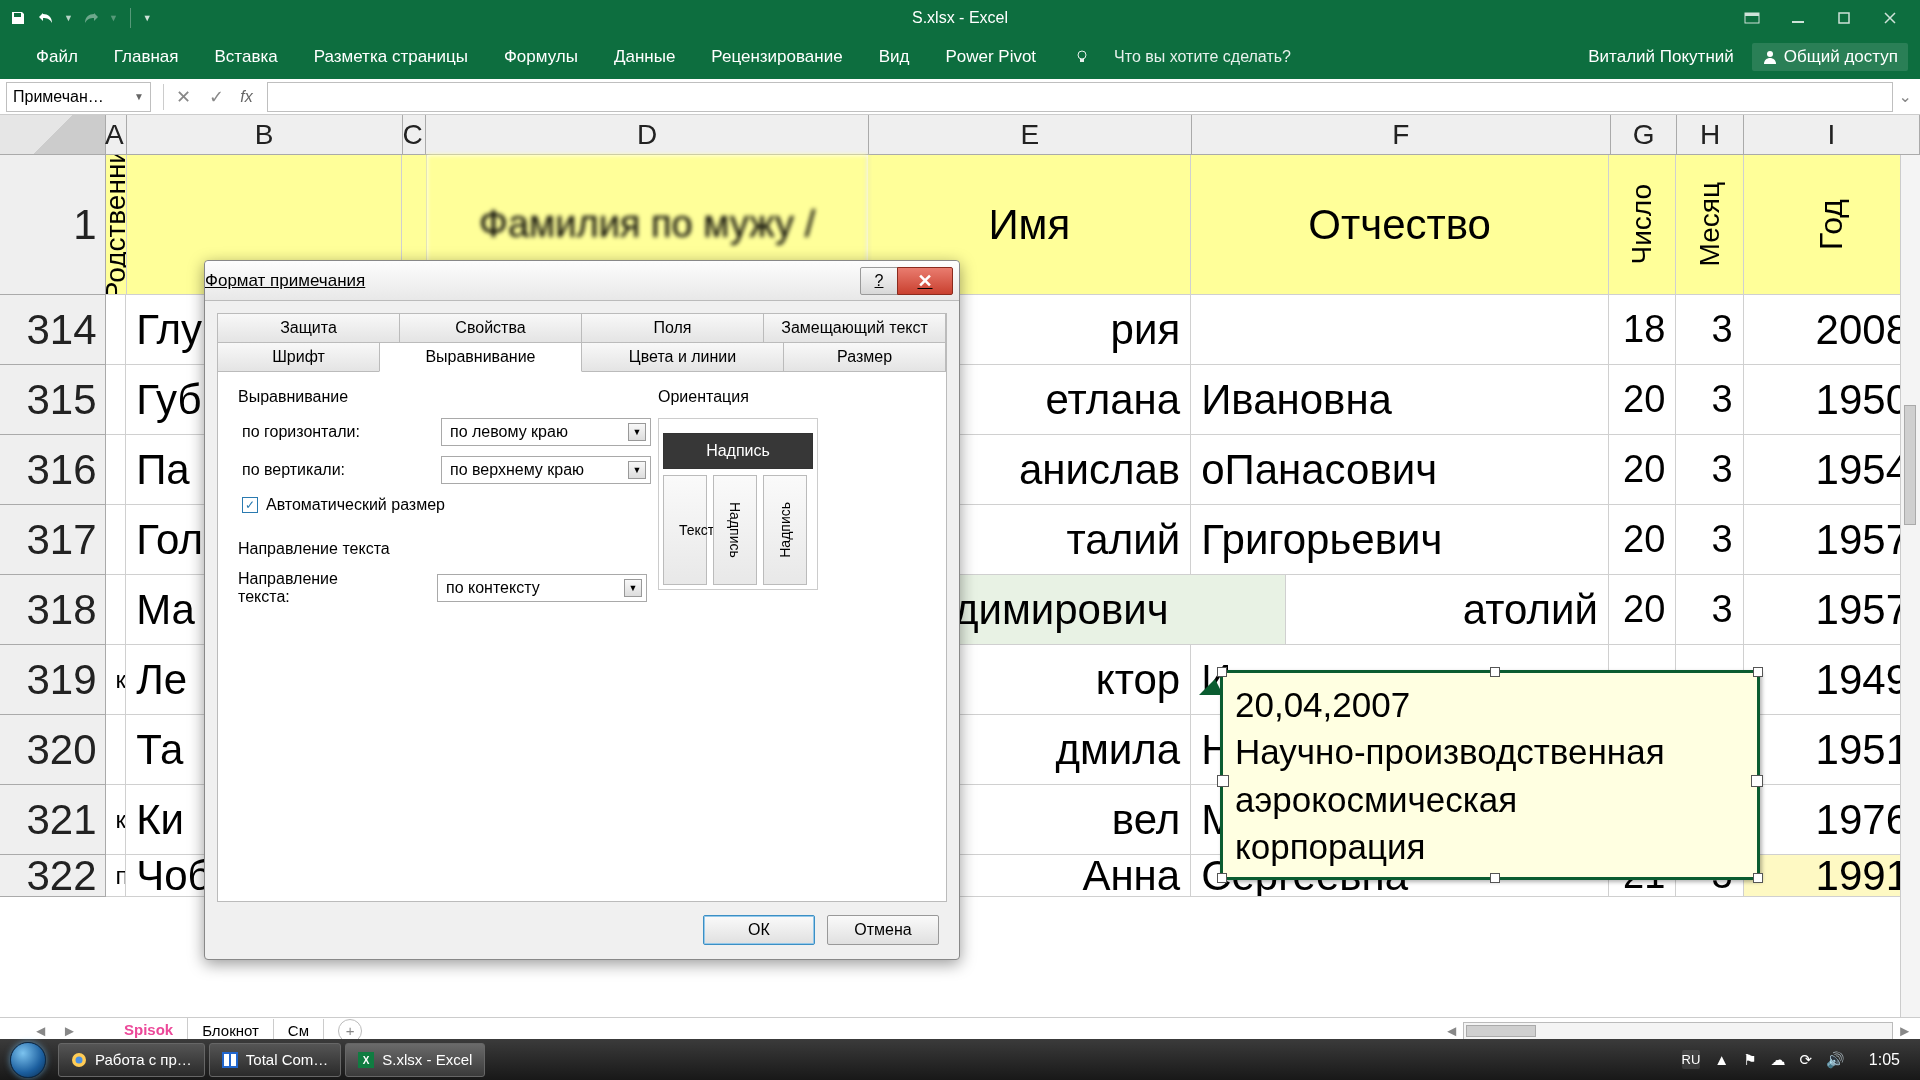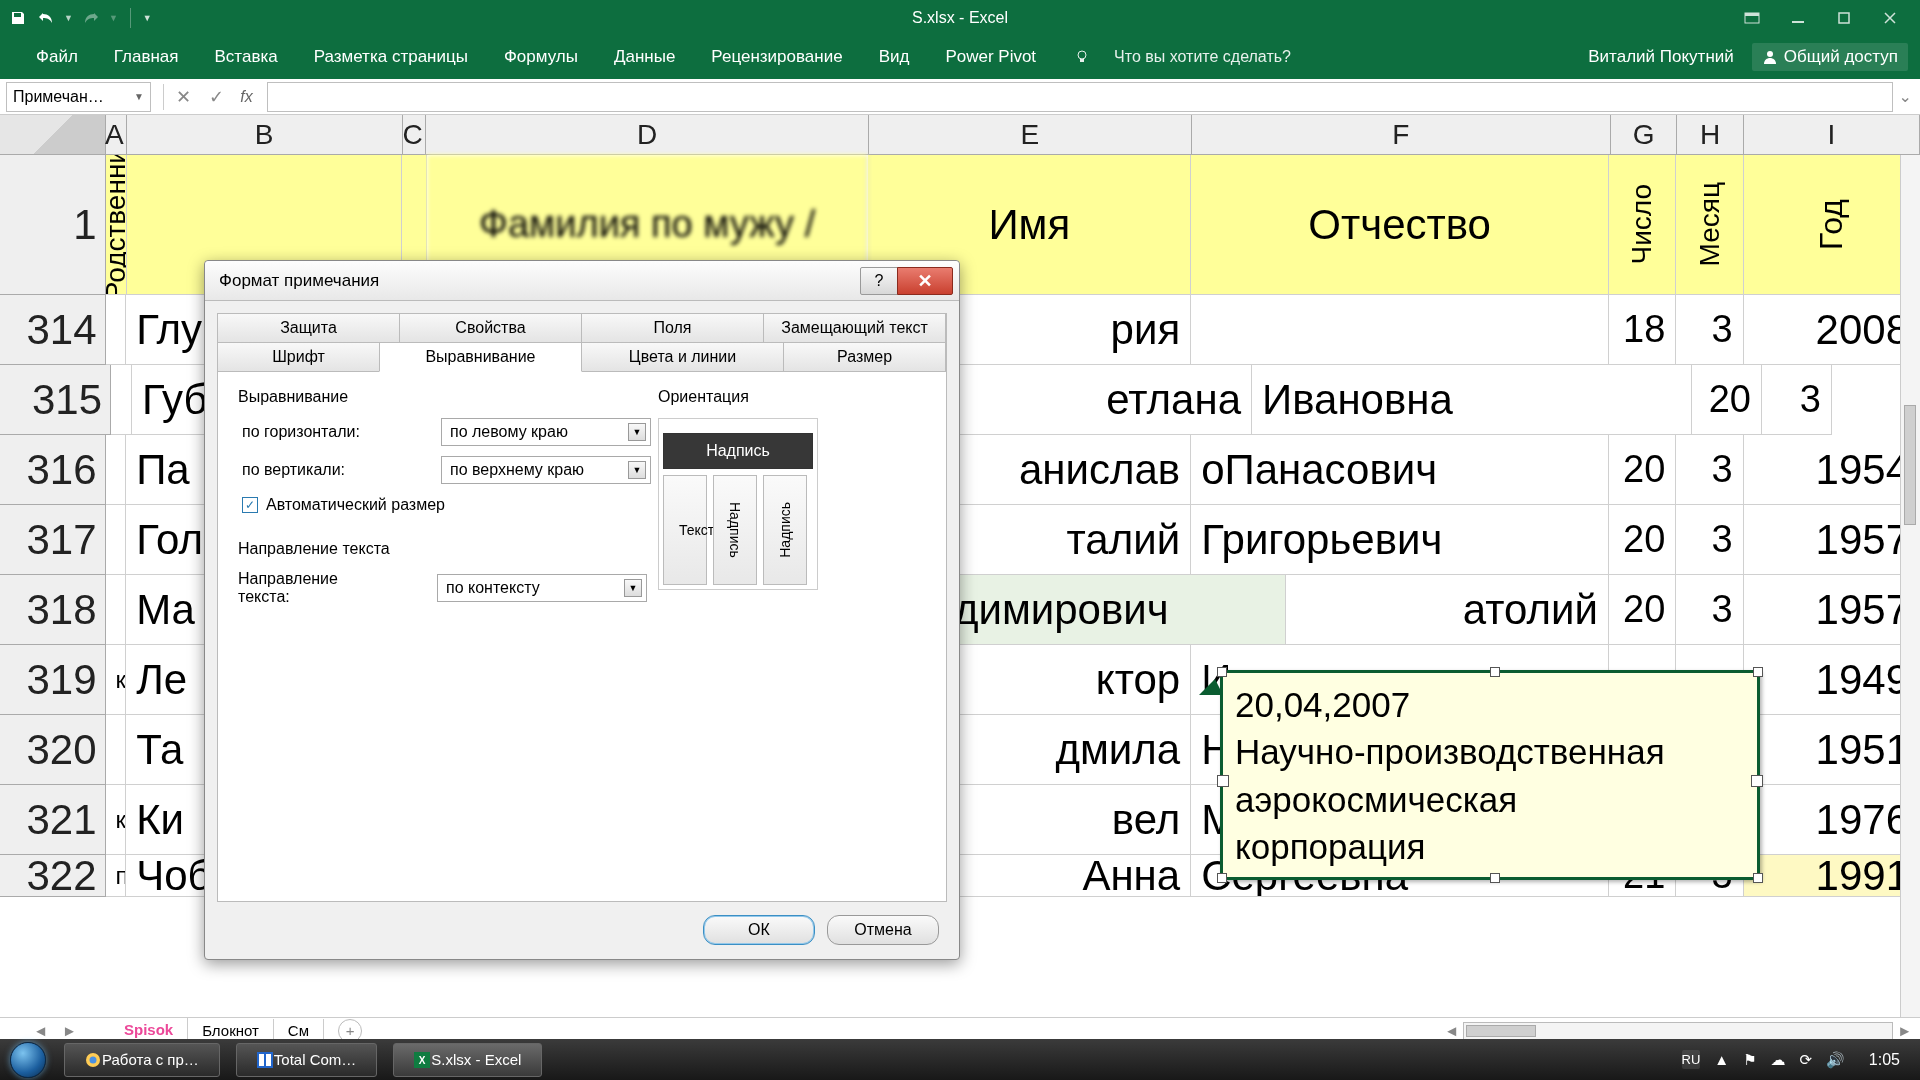--- a/index.html
+++ b/index.html
@@ -52,21 +52,21 @@
 
 .comment { position:absolute; left:1220px; top:515px; width:540px; height:210px; background:#ffffe1; border:3px solid #0a5c30; box-shadow:2px 2px 4px rgba(0,0,0,.3); font-size:35px; padding:8px 12px; line-height:1.35;}
 .comment::before, .comment::after { content:""; position:absolute; width:10px; height:10px; background:#fff; border:1px solid #555;}
 .comment::before { left:-6px; top:50%; }
 .comment::after { right:-6px; top:50%; }
 .handle { position:absolute; width:10px; height:10px; background:#fff; border:1px solid #555;}
 .triangle { position:absolute; left:-24px; top:6px; width:0; height:0; border-left:16px solid transparent; border-right:8px solid transparent; border-bottom:16px solid #0a5c30;}
 
 
 .dialog { position:absolute; left:204px; top:260px; width:756px; height:700px; background:#f0f0f0; border:1px solid #888; box-shadow:0 4px 16px rgba(0,0,0,.4); border-radius:4px; }
-.dlg-title { height:40px; background:linear-gradient(#fdfdfd,#e8e8e8); border-bottom:1px solid #bbb; display:flex; align-items:center; padding-left:14px; font-size:17px; border-radius:4px 4px 0 0;}
+.dlg-title { height:40px; background:linear-gradient(#fdfdfd,#e8e8e8); border-bottom:1px solid #bbb; display:flex; align-items:center; font-size:17px; border-radius:4px 4px 0 0;text-decoration:underline;}
 .dlg-title .btns { margin-left:auto; display:flex; height:28px;}
 .dlg-title .help { width:38px; background:linear-gradient(#f8f8f8,#d8d8d8); border:1px solid #999; display:flex; align-items:center; justify-content:center; font-size:16px; margin-right:-1px;border-radius:2px 0 0 2px;}
 .dlg-title .close { width:56px; background:linear-gradient(#e97c6f,#c9402f); border:1px solid #8a2a1d; color:#fff; display:flex; align-items:center; justify-content:center; font-size:18px; font-weight:700; border-radius:0 2px 2px 0; margin-right:6px;}
 .dlg-body { padding:12px; }
 .tabset { border:1px solid #bbb; }
 .tabrow { display:flex; }
 .tabbtn { flex:1; height:30px; border:1px solid #bbb; margin:-1px 0 0 -1px; background:linear-gradient(#f8f8f8,#e4e4e4); display:flex; align-items:center; justify-content:center; font-size:16px; cursor:default;}
 .tabbtn.active { background:#fff; border-bottom:1px solid #fff; position:relative; z-index:1;}
 .tabcontent { background:#fff; border-top:1px solid #bbb; margin-top:-1px; padding:16px 20px 24px; height:530px; position:relative;}
 .section-lbl { font-size:16px; margin-bottom:12px; }
@@ -76,21 +76,21 @@
 .combo .arr { width:18px; height:18px; border:1px solid #999; background:linear-gradient(#f8f8f8,#ddd); display:flex; align-items:center; justify-content:center; font-size:9px;}
 .chk { display:flex; align-items:center; gap:8px; margin:12px 0 26px; font-size:16px;}
 .chk .box { width:16px; height:16px; border:1px solid #2a7ab0; background:#fff; display:flex; align-items:center; justify-content:center; color:#2a7ab0; font-size:12px;}
 .orient { position:absolute; left:440px; top:16px; width:160px; }
 .orient .main { height:36px; background:#373737; color:#fff; border:1px solid #333; display:flex; align-items:center; justify-content:center; font-size:16px; margin:10px 0 6px;}
 .orient .opts { display:flex; gap:6px; }
 .orient .opt { width:44px; height:110px; border:1px solid #bbb; background:linear-gradient(#fafafa,#e8e8e8); display:flex; align-items:center; justify-content:center; }
 .orient .opt span { font-size:14px; }
 .orient .opt .v { writing-mode:vertical-rl; }
 .dlg-foot { position:absolute; bottom:14px; right:20px; display:flex; gap:12px;}
-.btn { width:112px; height:30px; border:1px solid #999; background:linear-gradient(#fafafa,#e0e0e0); display:flex; align-items:center; justify-content:center; font-size:16px; border-radius:12px;}
+.btn { width:112px; height:30px; border:1px solid #999; background:linear-gradient(#fafafa,#e0e0e0); display:flex; align-items:center; justify-content:center; font-size:16px; border-radius:2px;}
 .btn.primary { border:1px solid #3b8fc4; box-shadow:inset 0 0 0 1px #94c8ea;}
 
 
 .sheettabs { position:absolute; bottom:37px; left:0; right:0; height:26px; background:#fff; border-top:1px solid #ccc; display:flex; align-items:center; font-size:15px;}
 .sheettabs .nav { width:110px; display:flex; justify-content:center; gap:14px; color:#888;}
 .sheettabs .st { padding:3px 14px; border-right:1px solid #ccc; }
 .sheettabs .st.active { border-bottom:3px solid #0d6e3f; font-weight:600; color:#ec4899;}
 .sheettabs .add { width:24px; height:24px; border:1px solid #bbb; border-radius:50%; margin-left:14px; display:flex; align-items:center; justify-content:center; color:#888;}
 .sheettabs .scroll { margin-left:auto; display:flex; align-items:center; padding-right:8px;}
 .sheettabs .sbar { width:430px; height:18px; border:1px solid #bbb; background:#f4f4f4; margin:0 4px; position:relative;}
@@ -100,21 +100,21 @@
 .status { position:absolute; bottom:8px; left:0; right:0; height:29px; background:#f3f3f3; border-top:1px solid #ccc; display:flex; align-items:center; font-size:15px; padding:0 10px; color:#444;}
 .status .views { margin-left:auto; display:flex; gap:10px; align-items:center;}
 .status .zoom { display:flex; align-items:center; gap:8px; margin-left:16px;}
 .status .zslider { width:120px; height:4px; background:#bbb; position:relative;}
 .status .zslider::after { content:""; position:absolute; left:58px; top:-5px; width:6px; height:14px; background:#666; border-radius:2px;}
 
 
 .taskbar { position:absolute; bottom:0; left:0; right:0; height:41px; background:linear-gradient(#3b3b3b,#181818); display:flex; align-items:center; color:#fff; font-size:15px;}
 .taskbar .start { width:56px; height:40px; display:flex; align-items:center; justify-content:center;}
 .taskbar .start .orb { width:36px; height:36px; border-radius:50%; background:radial-gradient(circle at 35% 30%,#7cc3ef,#1b5e9e 60%,#0a2a4a); border:1px solid #0a2a4a; box-shadow:0 0 6px rgba(120,200,255,.6);}
-.taskbar .titem { height:34px; padding:0 20px; margin:0 8px; background:linear-gradient(#555,#2a2a2a); border:1px solid #666; border-radius:3px; display:flex; align-items:center; gap:1px;}
+.taskbar .titem { height:34px; padding:0 12px; margin:0 2px; background:linear-gradient(#555,#2a2a2a); border:1px solid #666; border-radius:3px; display:flex; align-items:center; gap:8px;}
 .taskbar .tray { margin-left:auto; display:flex; align-items:center; gap:14px; padding-right:10px;}
 .taskbar .lang { background:rgba(255,255,255,.1); padding:2px 0; border-radius:2px; font-size:13px;}
 .taskbar .clock { font-size:16px; padding:0 10px;}
 
 .vscroll { position:absolute; right:0; top:155px; width:20px; bottom:63px; background:#f4f4f4; border-left:1px solid #ccc;}
 .vscroll .thumb { position:absolute; top:250px; left:3px; width:12px; height:120px; background:#cfcfcf; border:1px solid #aaa;}
 
 .cell.sel { background:#e8f2e4; }
 </style>
 </head>
@@ -266,20 +266,21 @@
       <div class="row">
         <div class="rownum">315</div>
         <div class="cell wA marker"></div>
         <div class="cell wB">Губ</div>
         <div class="cell wC"></div>
         <div class="cell wD"></div>
         <div class="cell wE" style="justify-content:flex-end">етлана</div>
         <div class="cell wF">Ивановна</div>
         <div class="cell wG" style="justify-content:flex-end;font-size:38px">20</div>
         <div class="cell wH" style="justify-content:flex-end;font-size:38px">3</div>
+        <div class="cell wI" style="justify-content:flex-end;">1950</div>
       </div>
       <div class="row">
         <div class="rownum">316</div>
         <div class="cell wA marker"></div>
         <div class="cell wB">Па</div>
         <div class="cell wC"></div>
         <div class="cell wD"></div>
         <div class="cell wE" style="justify-content:flex-end">анислав</div>
         <div class="cell wF">оПанасович</div>
         <div class="cell wG" style="justify-content:flex-end;font-size:38px">20</div>

